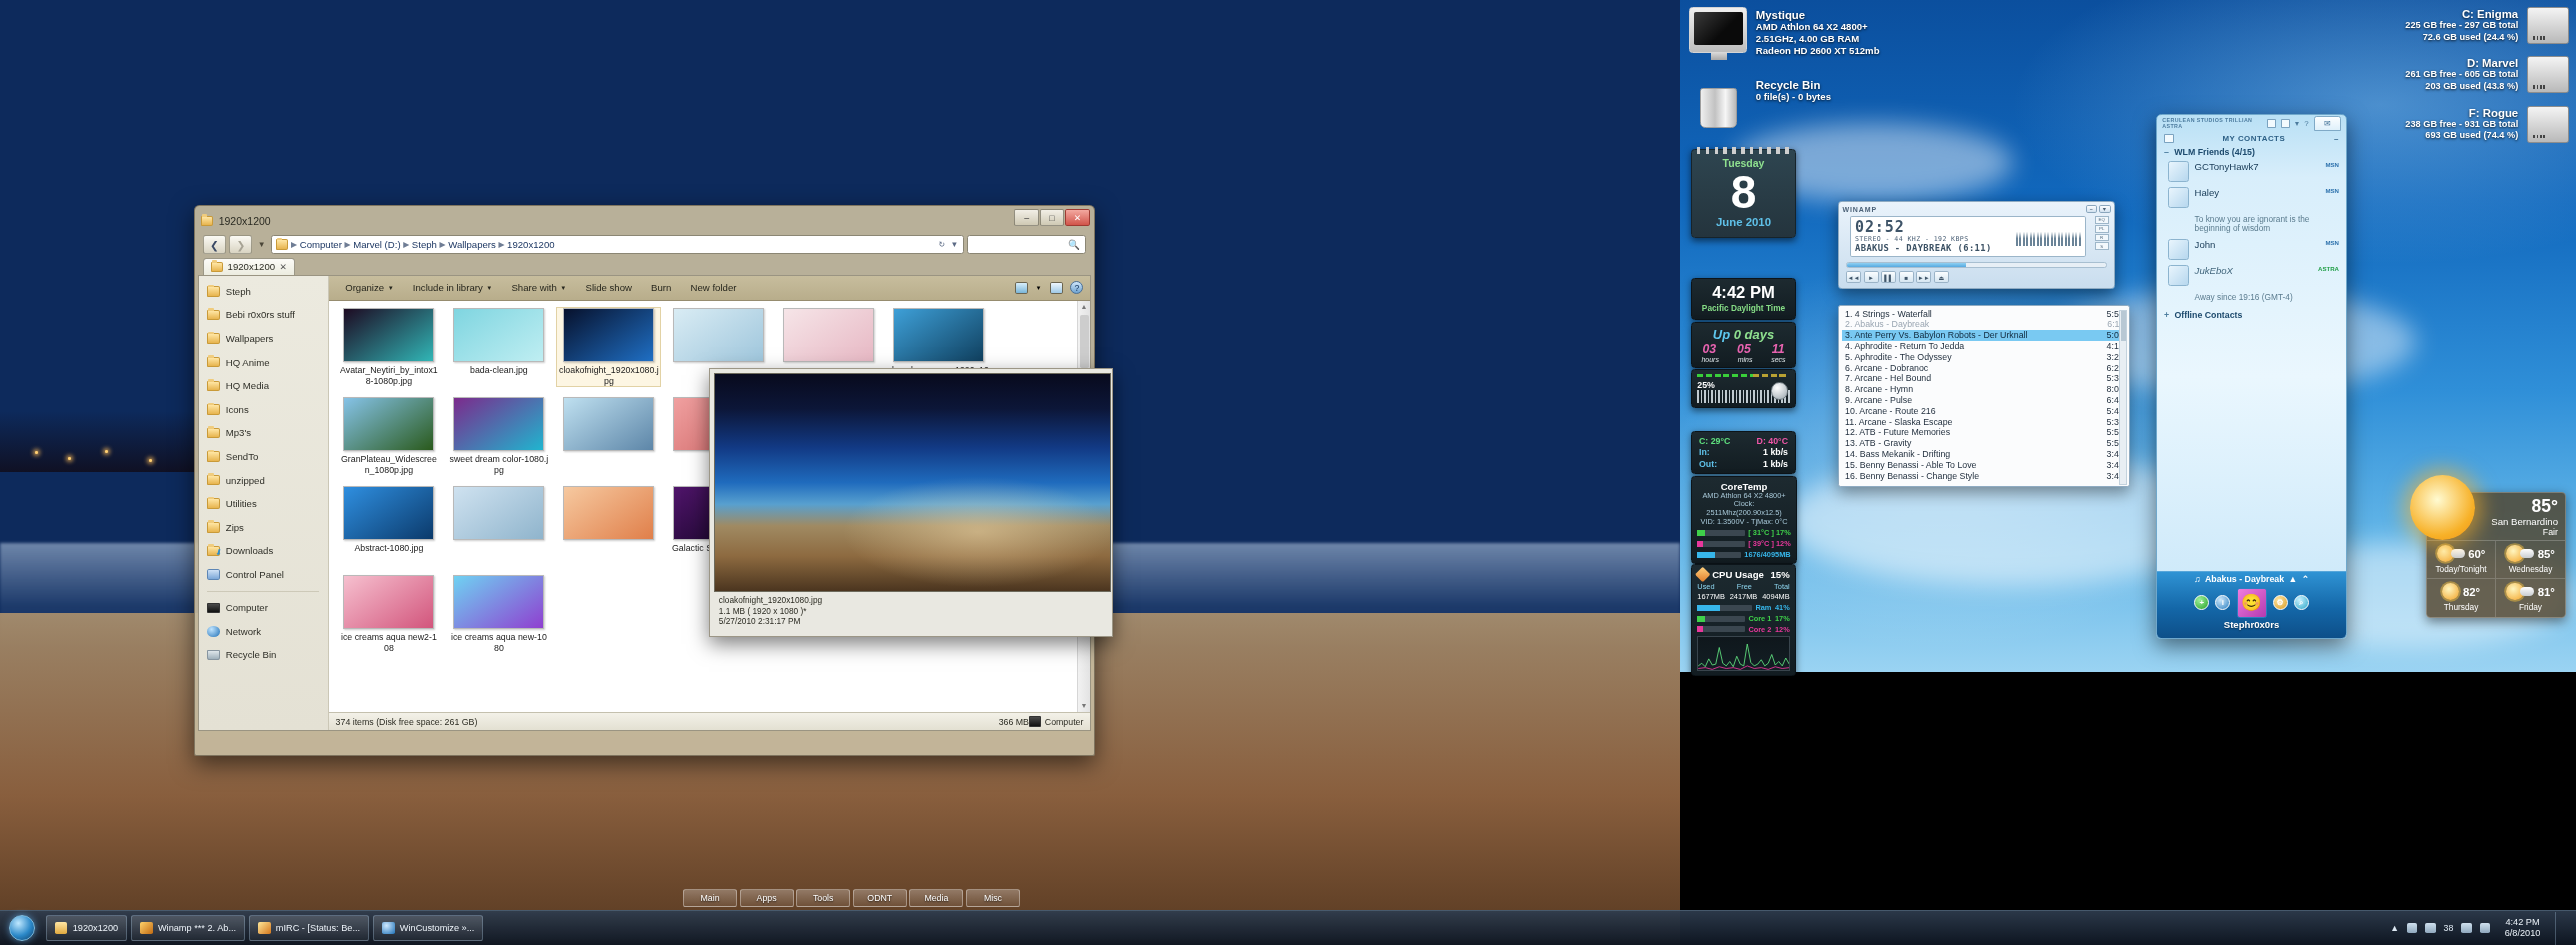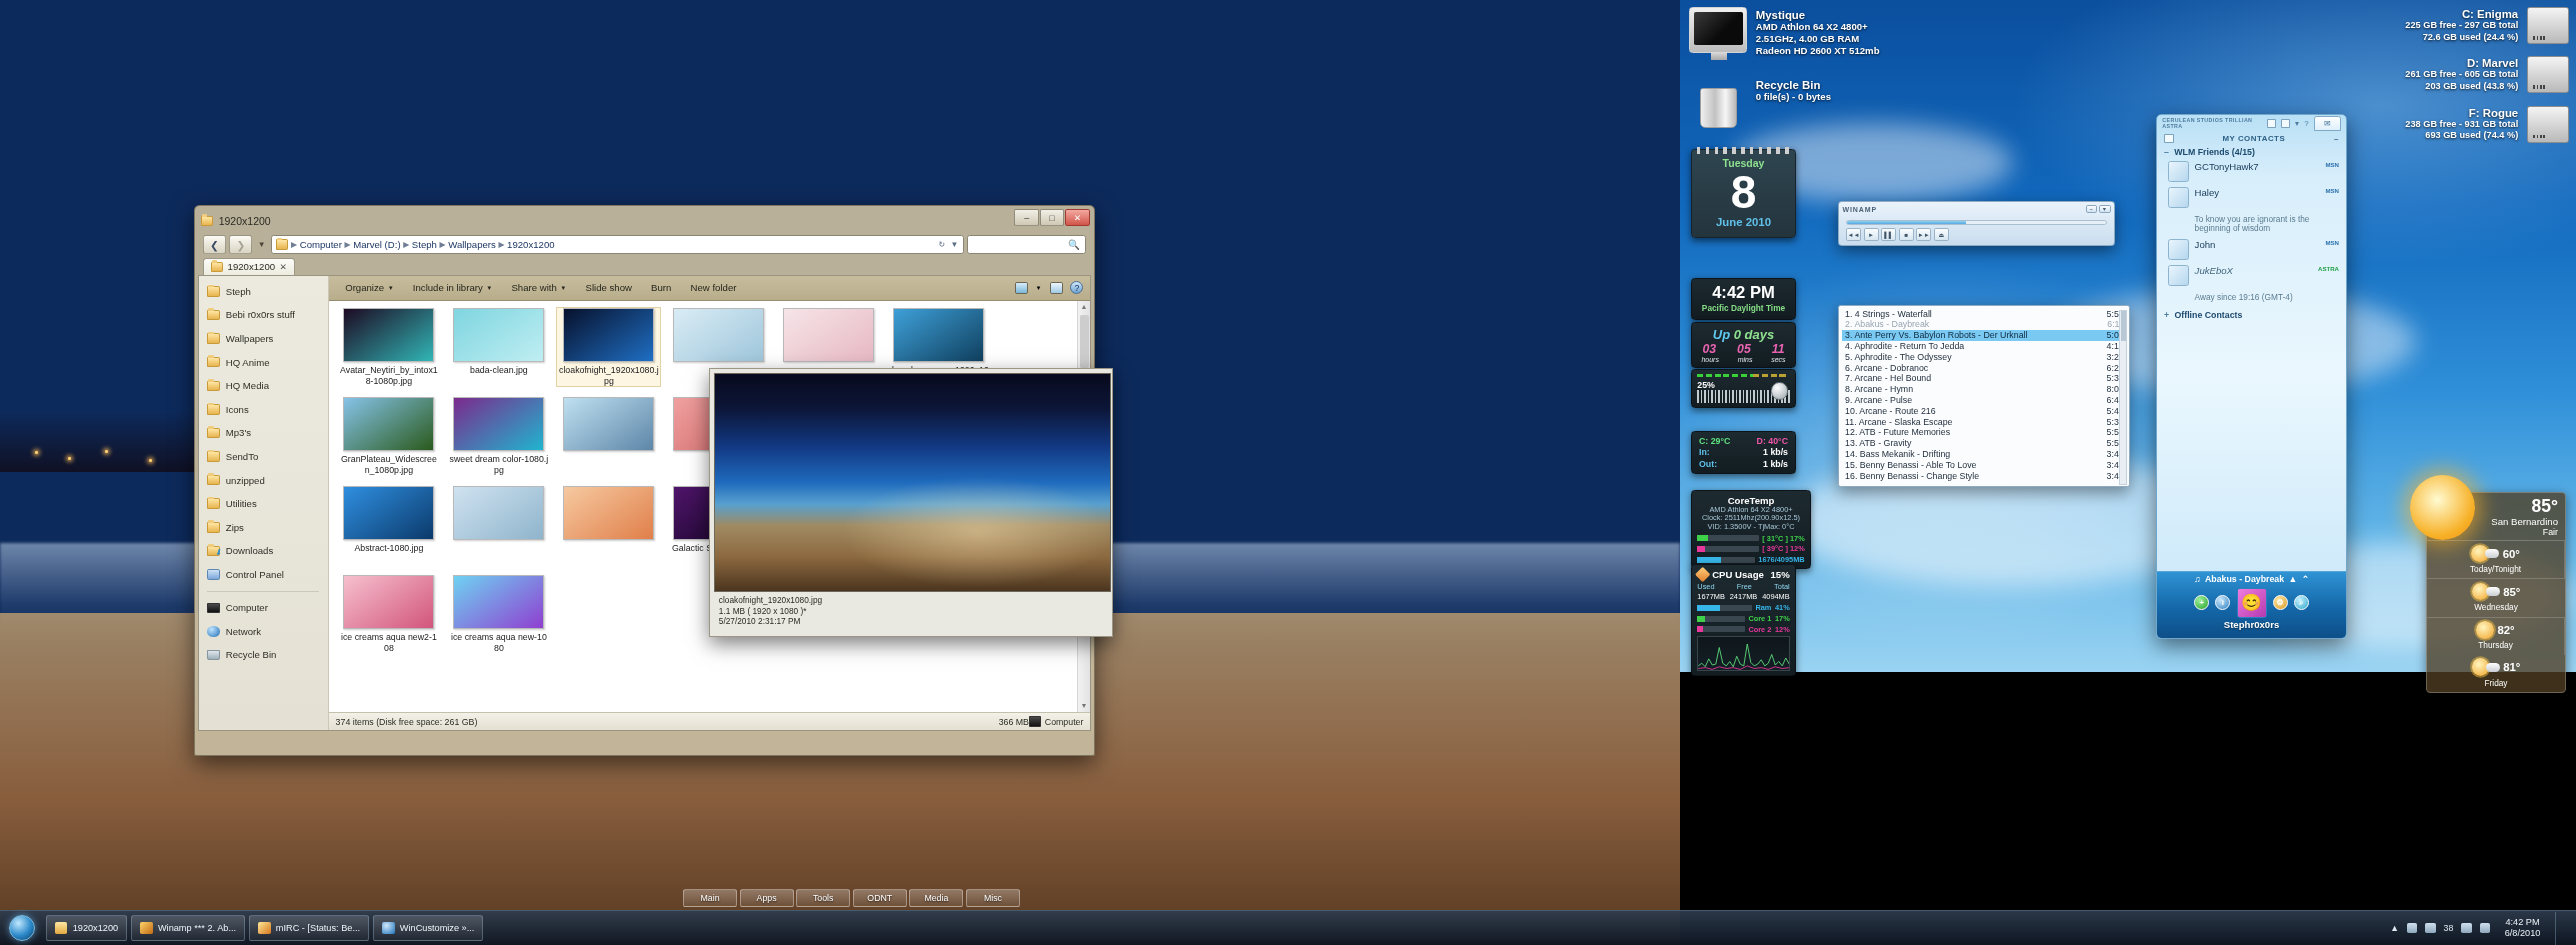--- a/index.html
+++ b/index.html
@@ -223,21 +223,21 @@
      background:repeating-linear-gradient(to right,#dfe9ef 0 1.8px,transparent 1.8px 3.5px); opacity:.85; }
   .spk { position:absolute; right:7px; top:12.3px; width:17.5px;height:17.5px;border-radius:50%;
      background:radial-gradient(circle at 35% 30%,#fff,#9aa6ad); border:0.9px solid #6d787e; }
 
   #g-net { left:1691px; top:431px; width:105px; padding:3.5px 7px; }
   .net-top { display:flex; justify-content:space-between; font-size:8.8px; font-weight:bold; }
   .net-c { color:#5fe07e; } .net-d { color:#f056a8; }
   .net-row { display:flex; justify-content:space-between; font-size:8.8px; font-weight:bold; color:#fff; margin-top:1.8px; }
   .net-row .lbl { color:#5fc0e8; }
 
-  #g-coretemp { left:1691px; top:490px; width:120px; padding:3.5px 5.3px; }
+  #g-coretemp { left:1691px; top:476px; width:106px; padding:3.5px 5.3px; }
   .ct-title { text-align:center; font-size:9.6px; color:#fff; font-weight:bold; }
   .ct-l { font-size:7.4px; color:#a8c8d8; line-height:8.8px; text-align:center; }
   .ct-bar-row { display:flex; align-items:center; gap:3.5px; margin-top:1.8px; }
   .ct-bar { flex:1; height:6.1px; background:#3b4750; border-radius:0.9px; position:relative; }
   .ct-bar i { position:absolute;left:0;top:0;bottom:0;display:block; }
   .ct-val { font-size:7.4px; font-weight:bold; white-space:nowrap; }
 
   #g-cpu { left:1691px; top:564px; width:105px; padding:3.5px 5.3px; }
   .cpu-head { display:flex; align-items:center; gap:3.5px; }
   .cpu-head .t { font-size:9.6px; color:#fff; font-weight:bold; flex:1; }
@@ -248,21 +248,21 @@
   .cpu-graph { height:35px; margin-top:2.6px; border:0.9px solid #39454d; position:relative; overflow:hidden;
      background:linear-gradient(to bottom,#0f171c,#131e24); }
 
   #g-weather { left:2426px; top:492px; width:140px; }
   .wx-card { background:rgba(80,62,34,.78); border:0.9px solid rgba(255,255,255,.25); border-radius:4.4px;
      box-shadow:0 3.5px 10.5px rgba(0,0,0,.45); }
   .wx-top { padding:5.3px 7px 3.5px; text-align:right; color:#fff; }
   .wx-temp { font-size:17.5px; font-weight:bold; line-height:17.5px; }
   .wx-city { font-size:9.6px; }
   .wx-cond { font-size:8.8px; }
-  .wx-grid { display:grid; grid-template-columns:1fr; border-top:0.9px solid rgba(255,255,255,.22); }
+  .wx-grid { display:grid; grid-template-columns:1fr 1fr; border-top:0.9px solid rgba(255,255,255,.22); }
   .wx-cell { padding:3.5px 4.4px 4.4px; text-align:center; color:#fff;
      border-right:0.9px solid rgba(255,255,255,.18); border-bottom:0.9px solid rgba(255,255,255,.18); }
   .wx-cell:nth-child(2n){border-right:none;}
   .wx-cell:nth-child(n+3){border-bottom:none;}
   .wx-row { display:flex; align-items:center; justify-content:center; gap:3.5px; }
   .wx-t { font-size:11.4px; font-weight:bold; }
   .wx-d { font-size:8.3px; margin-top:1.8px; }
   .sun { width:17.5px;height:17.5px;border-radius:50%;flex:none;
      background:radial-gradient(circle at 40% 35%,#fff6c0,#f2a124);
      box-shadow:0 0 0 1.8px rgba(255,200,60,.45); }
@@ -883,20 +883,36 @@
 </div>
 
 <div id="winamp">
   <div id="wa-title">
     <span>WINAMP</span>
     <span class="wa-btns">
       <span class="wa-b">–</span>
       <span class="wa-b">▼</span>
     </span>
   </div>
+  <div style="display:flex;padding:0 5.3px 1.8px">
+    <div id="wa-display" style="flex:1">
+      <div style="flex:1">
+        <div class="wa-time">02:52</div>
+        <div class="wa-info">STEREO - 44 KHZ - 192 KBPS</div>
+        <div class="wa-track">ABAKUS - DAYBREAK (6:11)</div>
+      </div>
+      <div class="wa-viz"></div>
+    </div>
+    <div class="wa-side">
+      <span class="wa-s">EQ</span>
+      <span class="wa-s">PL</span>
+      <span class="wa-s">R</span>
+      <span class="wa-s">S</span>
+    </div>
+  </div>
   <div id="wa-seek">
       <i></i>
     </div>
   <div id="wa-controls">
       <span class="wa-c">◄◄</span>
       <span class="wa-c">►</span>
       <span class="wa-c">▌▌</span>
       <span class="wa-c">■</span>
       <span class="wa-c">►►</span>
       <span class="wa-c">⏏</span>

